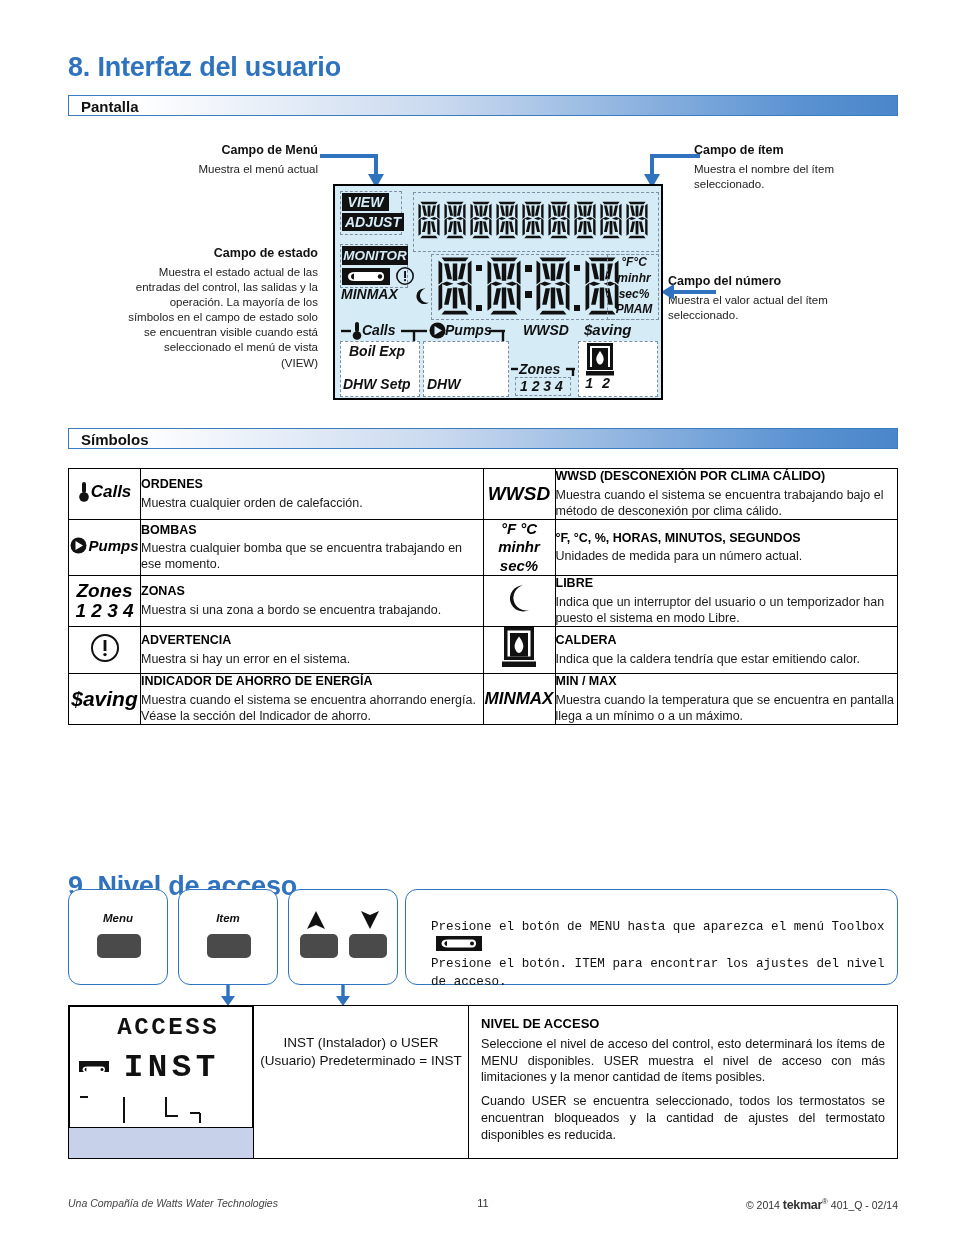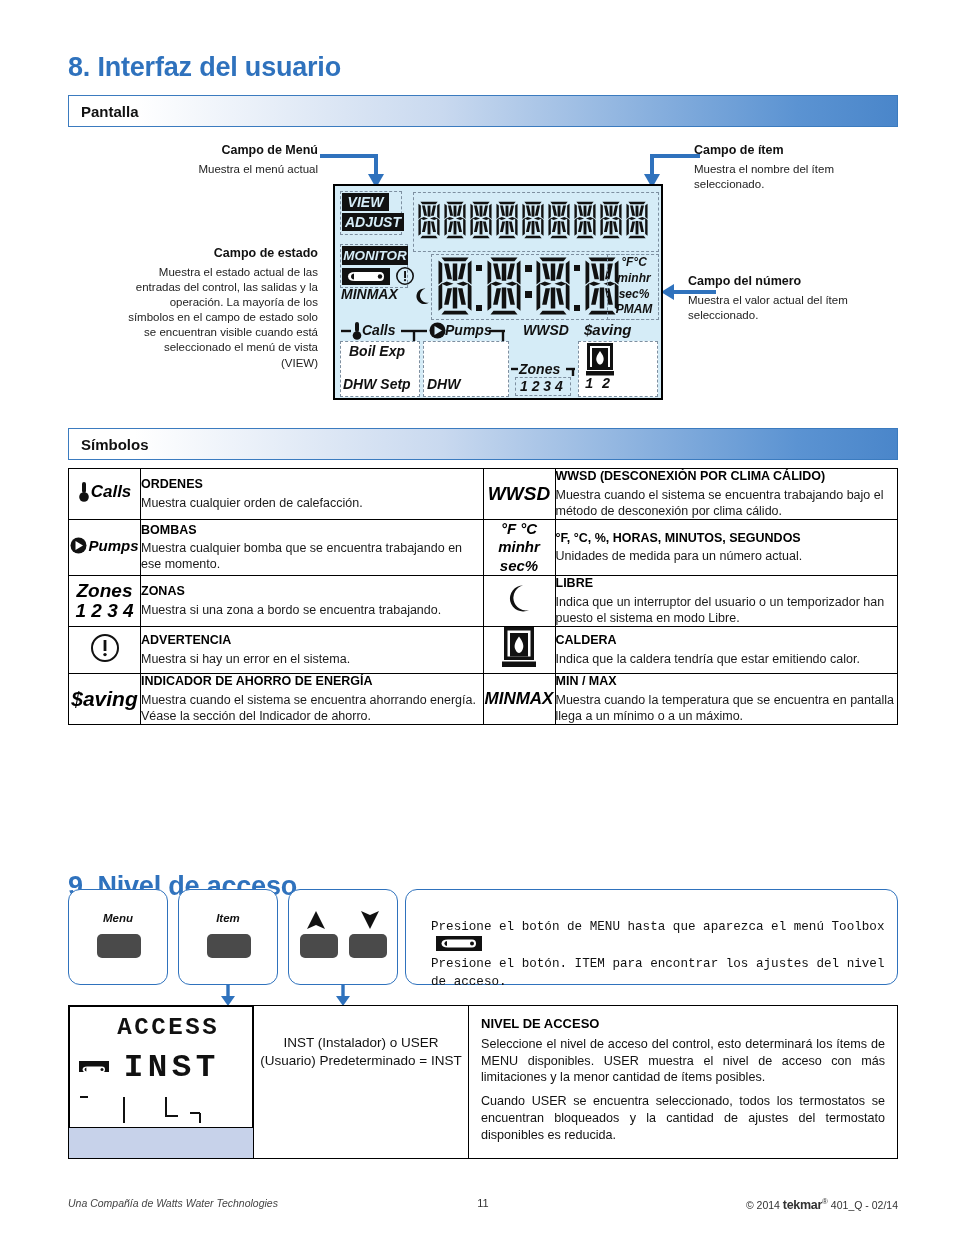--- a/index.html
+++ b/index.html
@@ -22,21 +22,21 @@
     color: #2f72bd;
     font-size: 27px;
     font-weight: bold;
     letter-spacing: -0.2px;
   }
 
   .bar {
     position: absolute;
     left: 68px;
     width: 830px;
-    height: 32px;
+    height: 21px;
     background: linear-gradient(to right, #ffffff 0%, #ffffff 8%, #c9d9ef 45%, #5b93d2 88%, #4a86ca 100%);
     border: 1px solid #3b7bbf;
   }
   .bar span {
     position: absolute;
     left: 12px;
     top: 50%;
     transform: translateY(-50%);
     font-size: 15px;
     font-weight: bold;
@@ -233,21 +233,21 @@
   <div class="callout ta-r" style="left:128px; top:246px; width:190px;">
     <div class="hd">Campo de estado</div>
     <div class="bd">Muestra el estado actual de las entradas del control, las salidas y la operación. La mayoría de los símbolos en el campo de estado solo se encuentran visible cuando está seleccionado el menú de vista (VIEW)</div>
   </div>
 
   <div class="callout ta-l" style="left:694px; top:143px; width:170px;">
     <div class="hd">Campo de ítem</div>
     <div class="bd">Muestra el nombre del ítem seleccionado.</div>
   </div>
 
-  <div class="callout ta-l" style="left:688px; top:274px; width:185px;">
+  <div class="callout ta-l" style="left:668px; top:274px; width:185px;">
     <div class="hd">Campo del número</div>
     <div class="bd">Muestra el valor actual del ítem seleccionado.</div>
   </div>
 
   <svg class="arrow" style="left:320px; top:152px;" width="90" height="50">
     <line x1="0" y1="4" x2="58" y2="4" stroke="#2f72bd" stroke-width="4"></line>
     <line x1="56" y1="4" x2="56" y2="24" stroke="#2f72bd" stroke-width="4"></line>
     <polygon points="48,22 64,22 56,36" fill="#2f72bd"></polygon>
   </svg>
 

